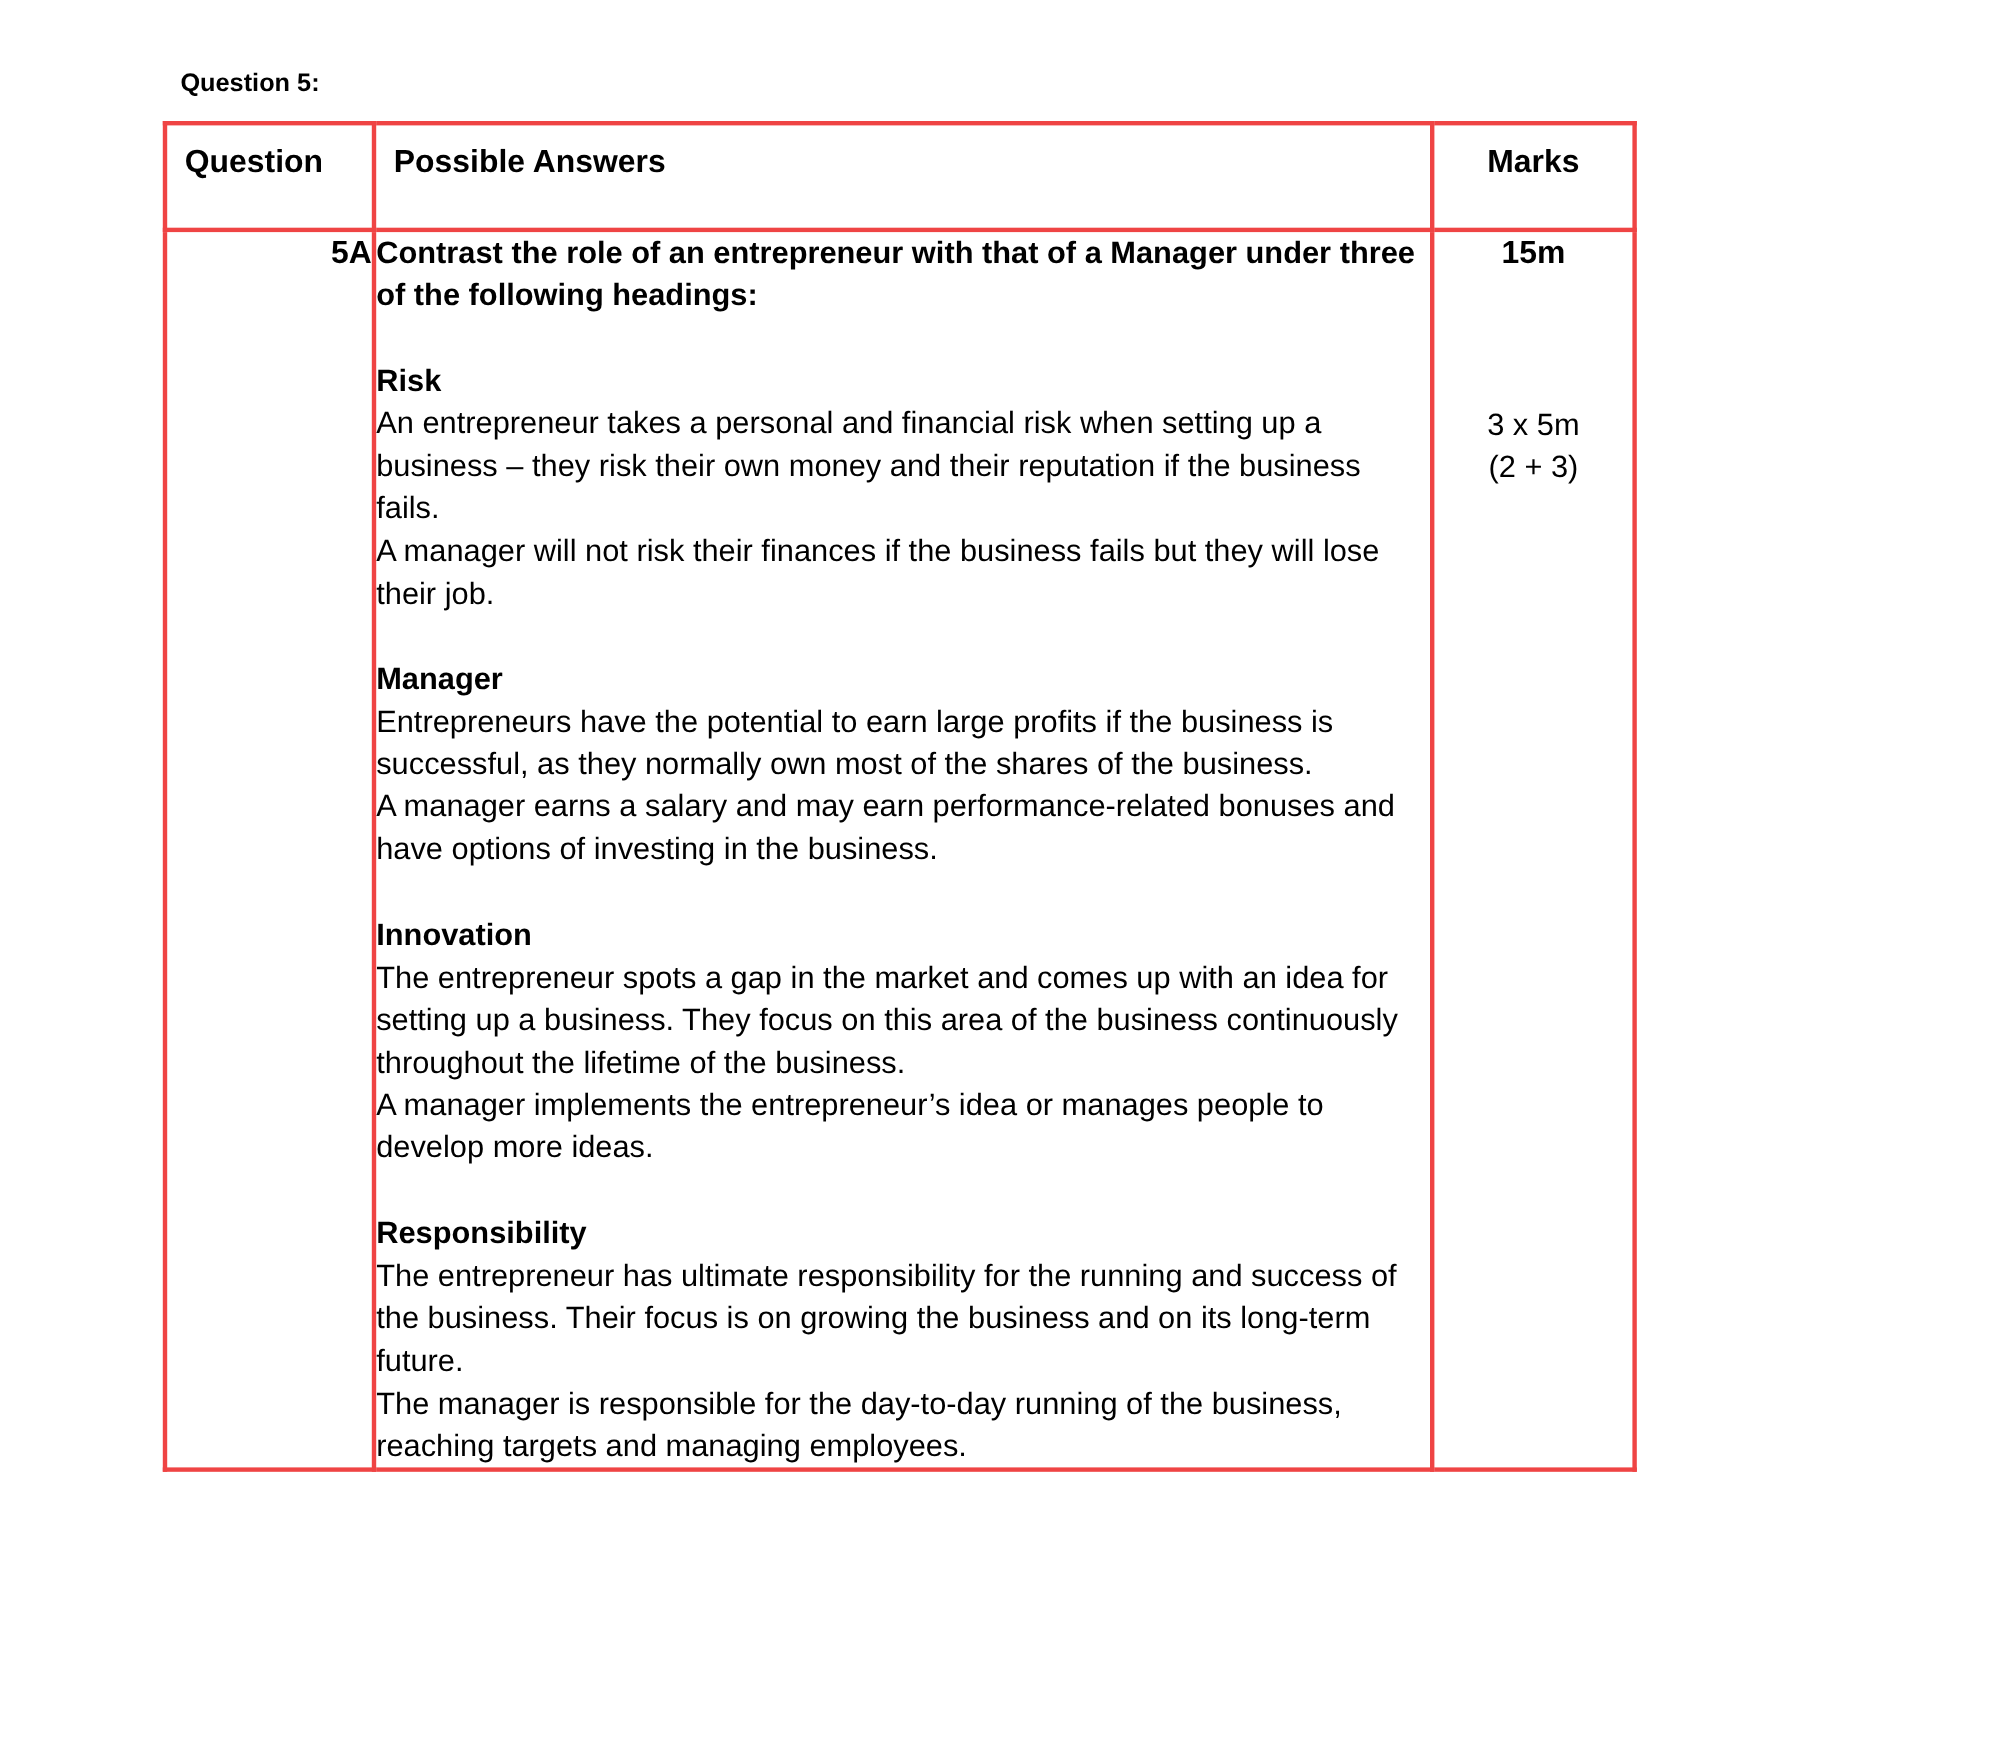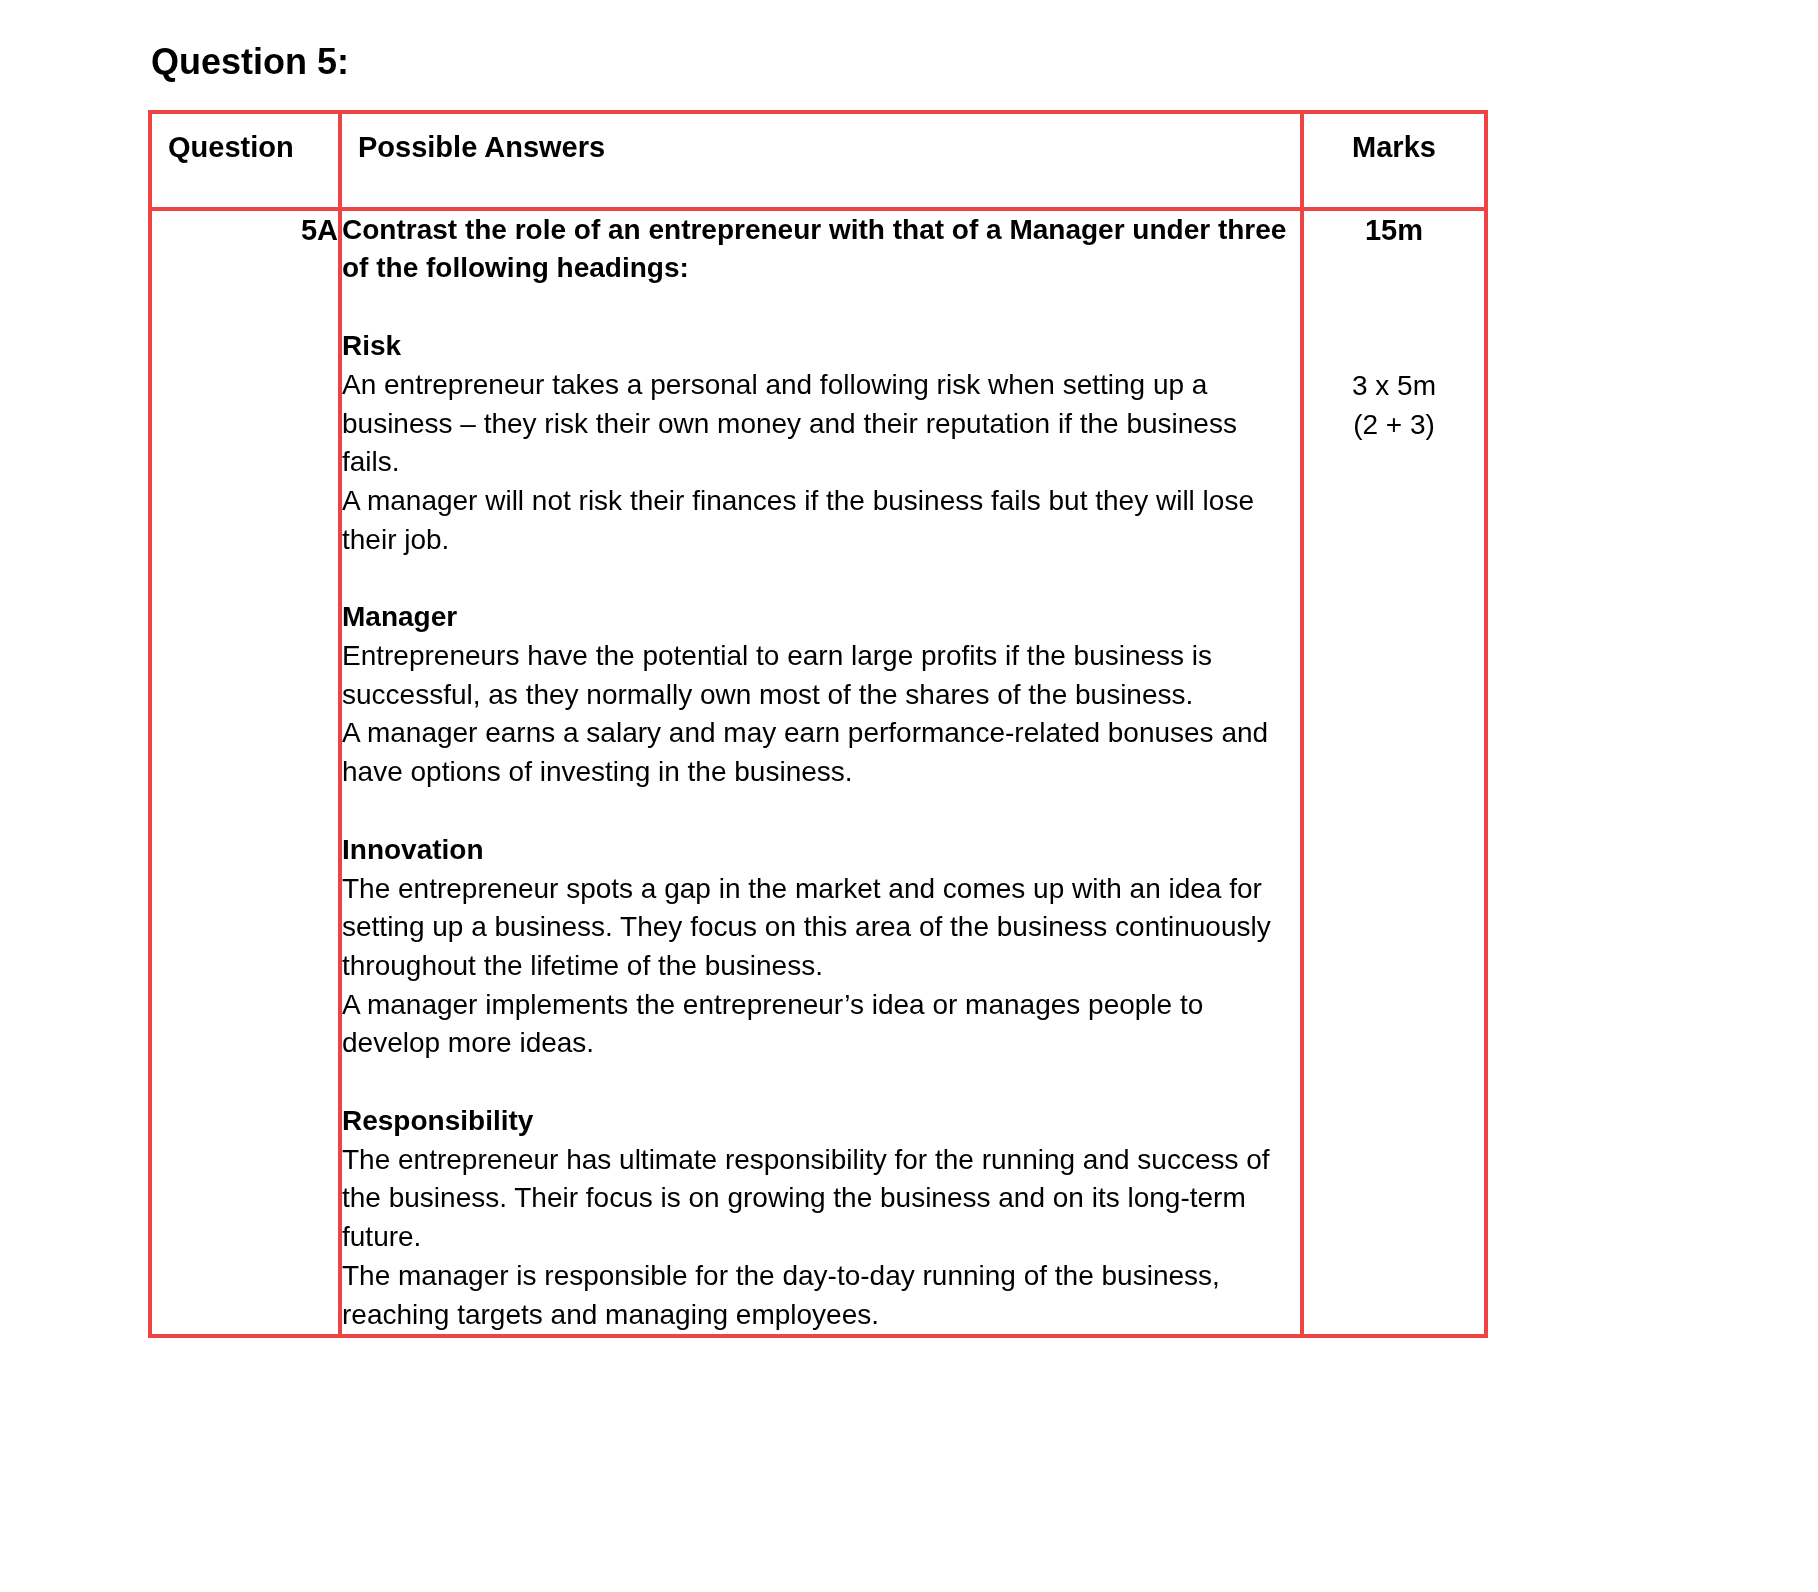--- a/index.html
+++ b/index.html
@@ -17,22 +17,22 @@
   .page {
     position: relative;
     width: 1818px;
     min-height: 1592px;
     background: #ffffff;
   }
   .doc-title {
     position: absolute;
     left: 148px;
     top: 40px;
-    margin: 3px;
-    font-size: 36px;
+    margin: 16px;
+    font-size: 23px;
     font-weight: bold;
     line-height: 38px;
   }
   .answers-table {
     position: absolute;
     left: 148px;
     top: 110px;
     width: 1272px;
     border-collapse: collapse;
     table-layout: fixed;
@@ -123,21 +123,21 @@
         <td class="cell-question">
           <div class="question-id">5A</div>
         </td>
 
         <td class="cell-answers">
 
           <p class="intro">Contrast the role of an entrepreneur with that of a Manager under three of the following headings:</p>
 
           <div class="section">
             <p class="heading">Risk</p>
-            <p>An entrepreneur takes a personal and following risk when setting up a business – they risk their own money and their reputation if the business fails.</p>
+            <p>An entrepreneur takes a personal and financial risk when setting up a business – they risk their own money and their reputation if the business fails.</p>
             <p>A manager will not risk their finances if the business fails but they will lose their job.</p>
           </div>
 
           <div class="section">
             <p class="heading">Manager</p>
             <p>Entrepreneurs have the potential to earn large profits if the business is successful, as they normally own most of the shares of the business.</p>
             <p>A manager earns a salary and may earn performance-related bonuses and have options of investing in the business.</p>
           </div>
 
           <div class="section">

